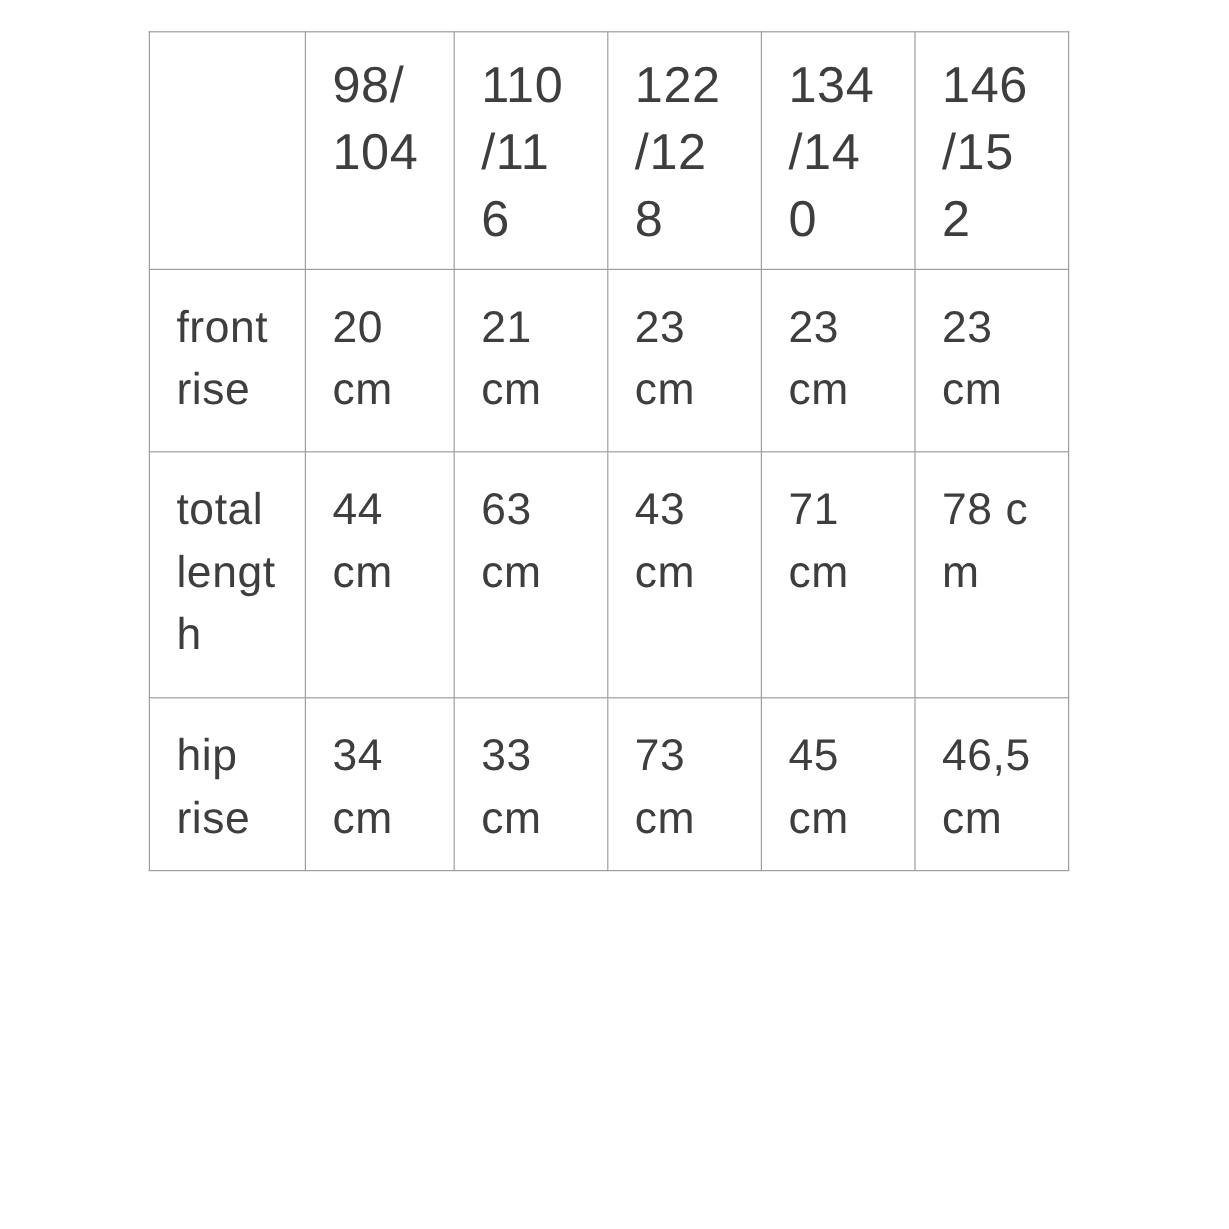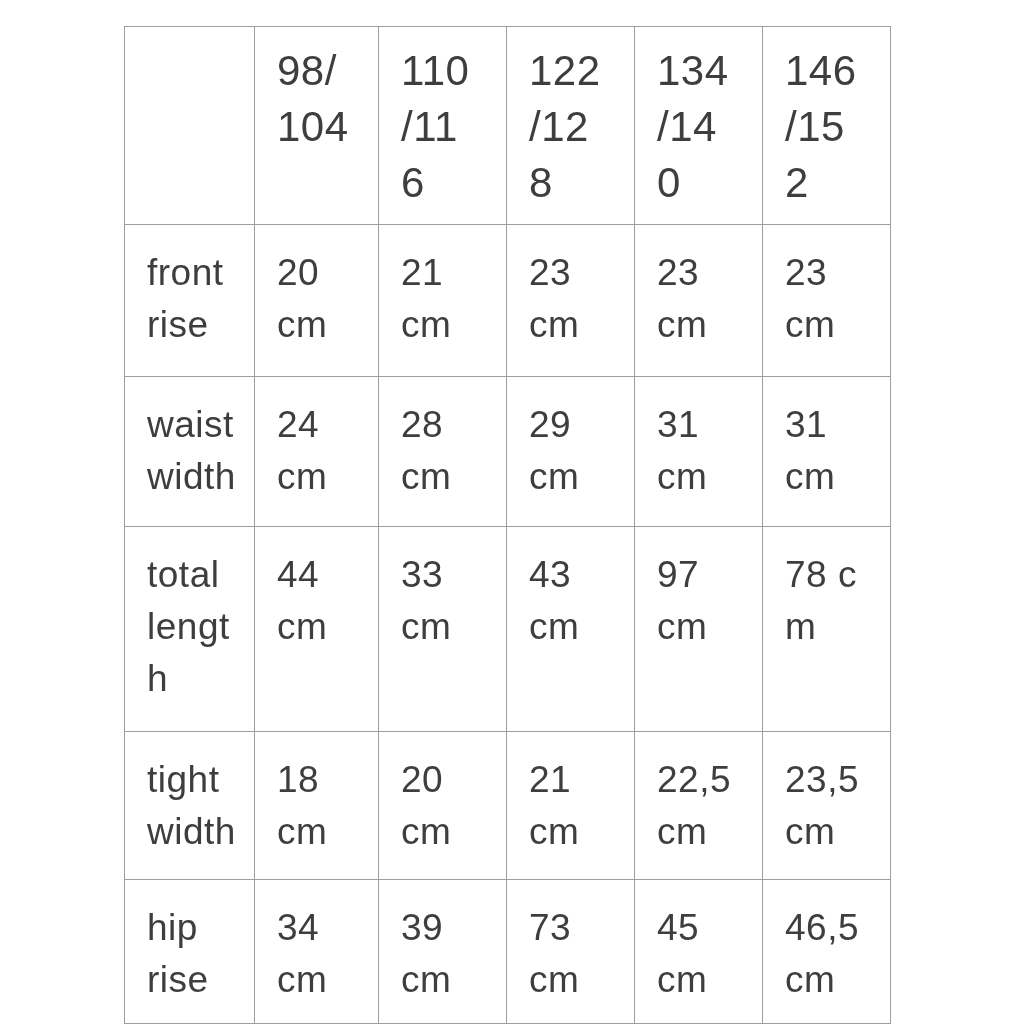--- a/index.html
+++ b/index.html
@@ -87,72 +87,44 @@
         <td>21
 cm</td>
         <td>23
 cm</td>
         <td>23
 cm</td>
         <td>23
 cm</td>
       </tr>
 
-      <tr style="height:150px">
-        <td class="row-label">waist
-width</td>
-        <td>24
-cm</td>
-        <td>28
-cm</td>
-        <td>29
-cm</td>
-        <td>31
-cm</td>
-        <td>31
-cm</td>
-      </tr>
 
       <tr style="height:205px">
         <td class="row-label">total
 lengt
 h</td>
         <td>44
 cm</td>
-        <td>33
+        <td>63
 cm</td>
         <td>43
 cm</td>
-        <td>97
+        <td>71
 cm</td>
         <td>78 c
 m</td>
       </tr>
 
-      <tr style="height:148px">
-        <td class="row-label">tight
-width</td>
-        <td>18
-cm</td>
-        <td>20
-cm</td>
-        <td>21
-cm</td>
-        <td>22,5
-cm</td>
-        <td>23,5
-cm</td>
-      </tr>
 
       <tr style="height:144px">
         <td class="row-label">hip
 rise</td>
         <td>34
 cm</td>
-        <td>39
+        <td>33
 cm</td>
         <td>73
 cm</td>
         <td>45
 cm</td>
         <td>46,5
 cm</td>
       </tr>
     </tbody>
   </table>

